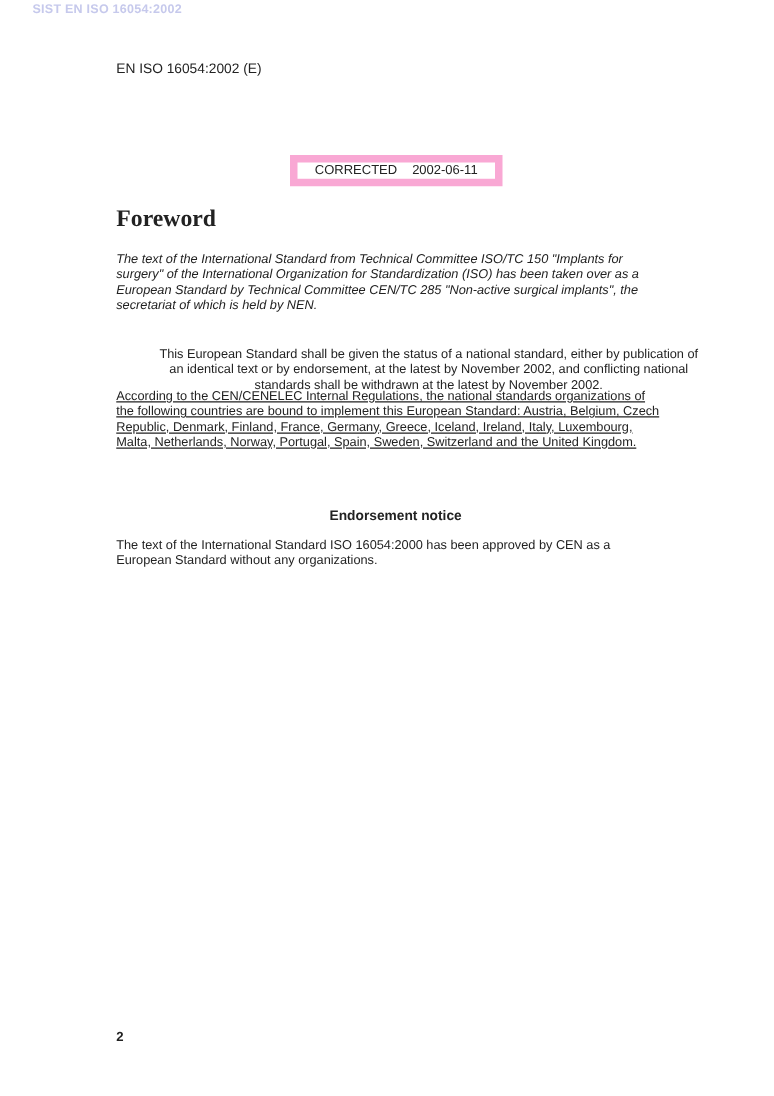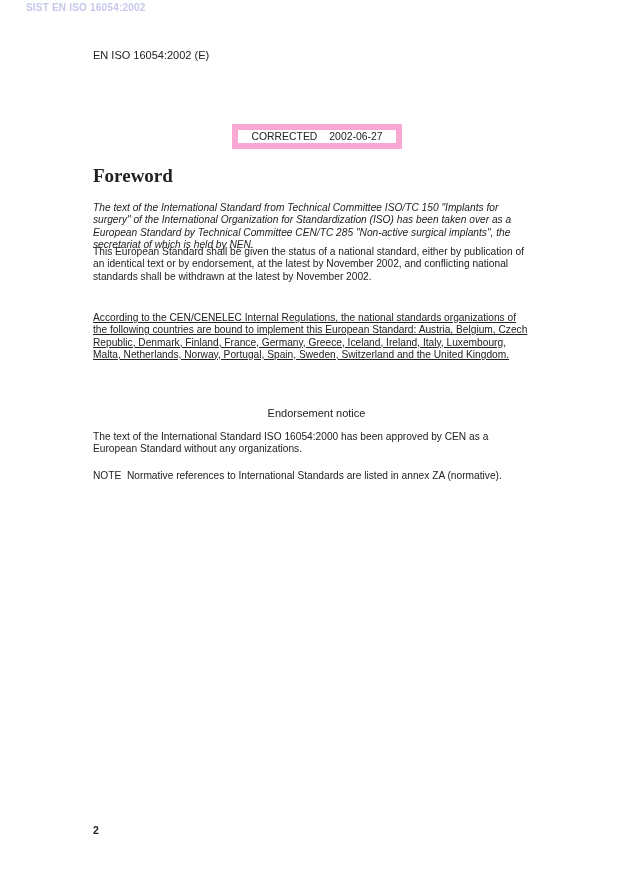--- a/index.html
+++ b/index.html
@@ -52,29 +52,29 @@
   }
   .para {
     position: absolute;
     left: 93px;
     width: 500px;
     font-size: 10.2px;
     line-height: 12.25px;
     white-space: pre-wrap;
   }
   .para-1 { top: 202px; font-style: italic; }
-  .para-2 { top: 246px; }
+  .para-2 { top: 278px; text-align: center; }
   .para-3 { top: 312px; text-decoration: underline; }
   .endorsement-heading {
     position: absolute;
     top: 407px; left: 93px;
     width: 447px;
     text-align: center;
     font-size: 11px;
-    font-weight: normal;
+    font-weight: bold;
   }
   .para-4 { top: 431px; }
   .para-note { top: 470px; }
   .page-number {
     position: absolute;
     top: 824px; left: 93px;
     font-size: 10.5px;
     font-weight: bold;
   }
 </style>
@@ -82,21 +82,21 @@
 <body>
 
 <div class="page">
 
   <div class="watermark">SIST EN ISO 16054:2002</div>
 
   <div class="doc-ref">EN ISO 16054:2002 (E)</div>
 
   <div class="corrected-box">
     <span>CORRECTED</span>
-    <span>2002-06-27</span>
+    <span>2002-06-11</span>
   </div>
 
   <div class="foreword-heading">Foreword</div>
 
   <div class="para para-1">The text of the International Standard from Technical Committee ISO/TC 150 "Implants for
 surgery" of the International Organization for Standardization (ISO) has been taken over as a
 European Standard by Technical Committee CEN/TC 285 "Non-active surgical implants", the
 secretariat of which is held by NEN.</div>
 
   <div class="para para-2">This European Standard shall be given the status of a national standard, either by publication of
@@ -106,17 +106,16 @@
   <div class="para para-3">According to the CEN/CENELEC Internal Regulations, the national standards organizations of
 the following countries are bound to implement this European Standard: Austria, Belgium, Czech
 Republic, Denmark, Finland, France, Germany, Greece, Iceland, Ireland, Italy, Luxembourg,
 Malta, Netherlands, Norway, Portugal, Spain, Sweden, Switzerland and the United Kingdom.</div>
 
   <div class="endorsement-heading">Endorsement notice</div>
 
   <div class="para para-4">The text of the International Standard ISO 16054:2000 has been approved by CEN as a
 European Standard without any organizations.</div>
 
-  <div class="para para-note">NOTE  Normative references to International Standards are listed in annex ZA (normative).</div>
 
   <div class="page-number">2</div>
 
 </div>
 
 </body></html>

